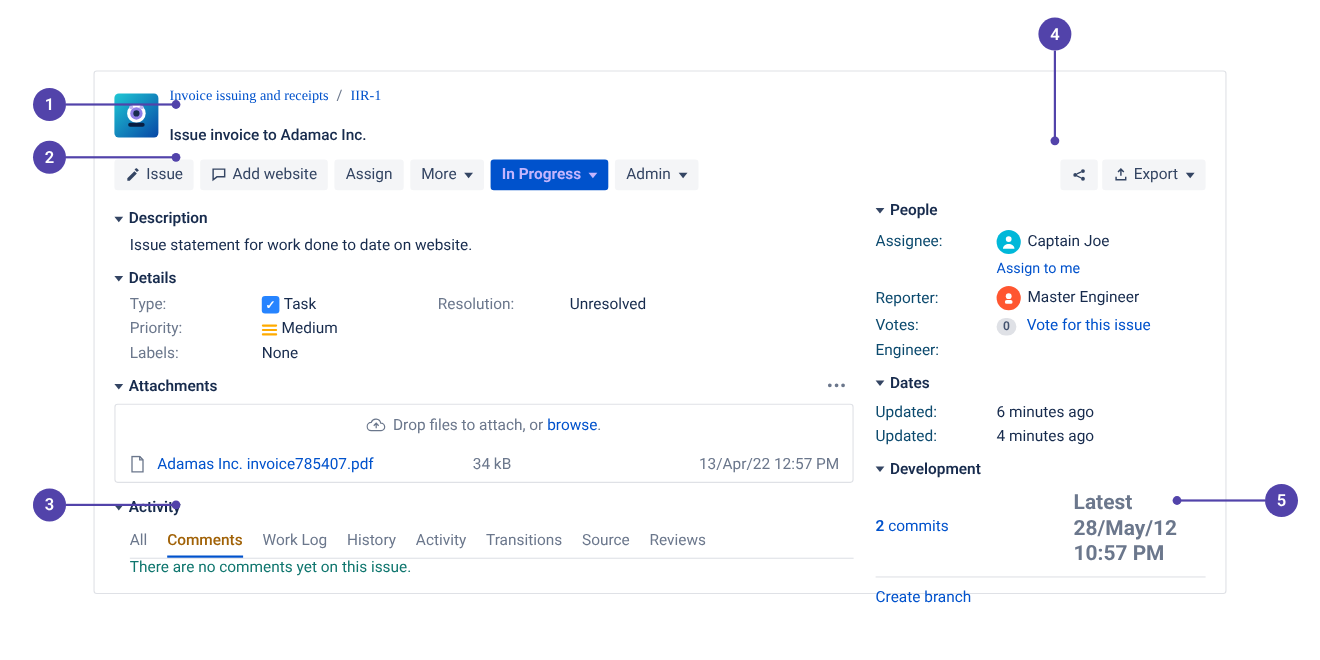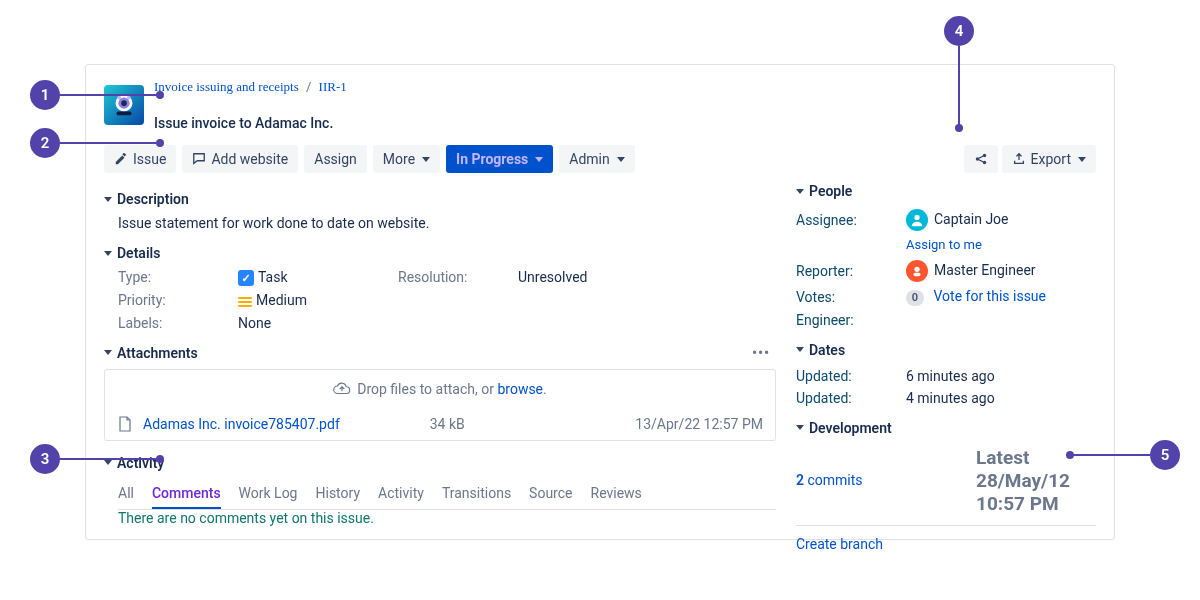--- a/index.html
+++ b/index.html
@@ -97,21 +97,21 @@
   .dz-hint a { color:#0052CC; text-decoration:none; }
   .att-row { display:flex; align-items:center; padding:8px 12px; gap:10px; }
   .att-row .file-ic { width:16px; height:16px; color:#6B778C; }
   .att-row a { color:#0052CC; text-decoration:none; flex:0 0 auto; }
   .att-row .size { color:#6B778C; margin-left:80px; }
   .att-row .date { color:#6B778C; margin-left:auto; }
 
   
   .tabs { display:flex; gap:18px; border-bottom:1px solid #DFE1E6; margin-top:8px; }
   .tab { padding:6px 0; color:#6B778C; cursor:pointer; font-size:14px; }
-  .tab.active { color:#6d28d9; border-bottom:2px solid #0052CC; font-weight:500; }
+  .tab.active { color:#a16207; border-bottom:2px solid #0052CC; font-weight:500; }
   .no-comments { color:#0f766e; }
 
   
   .side-row { display:flex; align-items:center; margin-bottom:6px; }
   .side-row .lbl { width:110px; color:#0c4a6e; }
   .side-row .val { color:#172B4D; }
   .avatar {
     width:22px; height:22px; border-radius:50%;
     display:inline-flex; align-items:center; justify-content:center;
     margin-right:6px; vertical-align:middle; font-size:12px; color:#fff;

